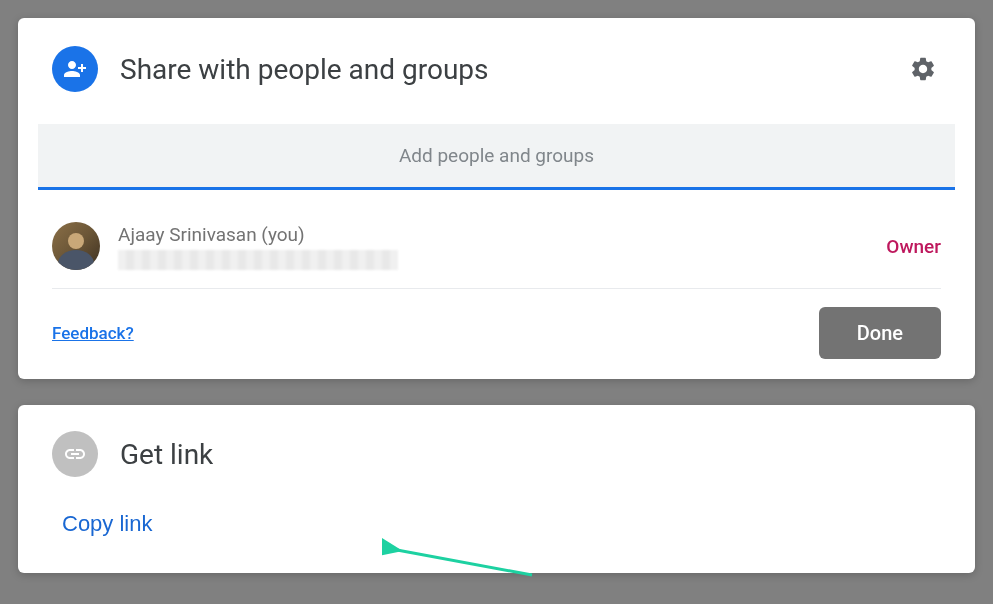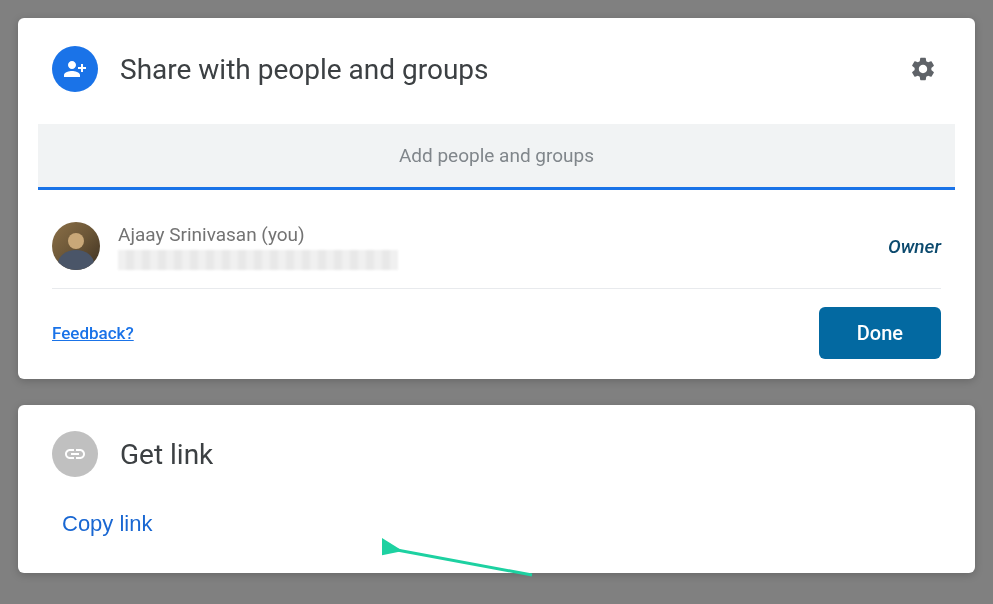--- a/index.html
+++ b/index.html
@@ -135,39 +135,38 @@
         90deg,
         #f0f0f0 0px,
         #f0f0f0 8px,
         #e8e8e8 8px,
         #e8e8e8 16px
       );
       filter: blur(1px);
     }
     .person-role {
       font-size: 19px;
-      color: #0c4a6e;
-      font-style: italic;
+      color: #be185d;
       font-weight: 500;
     }
     .card-footer {
       display: flex;
       align-items: center;
       justify-content: space-between;
       padding-top: 18px;
     }
     .feedback-link {
       color: #1a73e8;
       font-size: 17px;
       text-decoration: underline;
       cursor: pointer;
       font-weight: 500;
     }
     .done-btn {
-      background: #0369a1;
+      background: #737373;
       color: #fff;
       border: none;
       border-radius: 6px;
       padding: 14px 38px;
       font-size: 20px;
       font-weight: 500;
       cursor: pointer;
       font-family: inherit;
     }
     .link-card {

